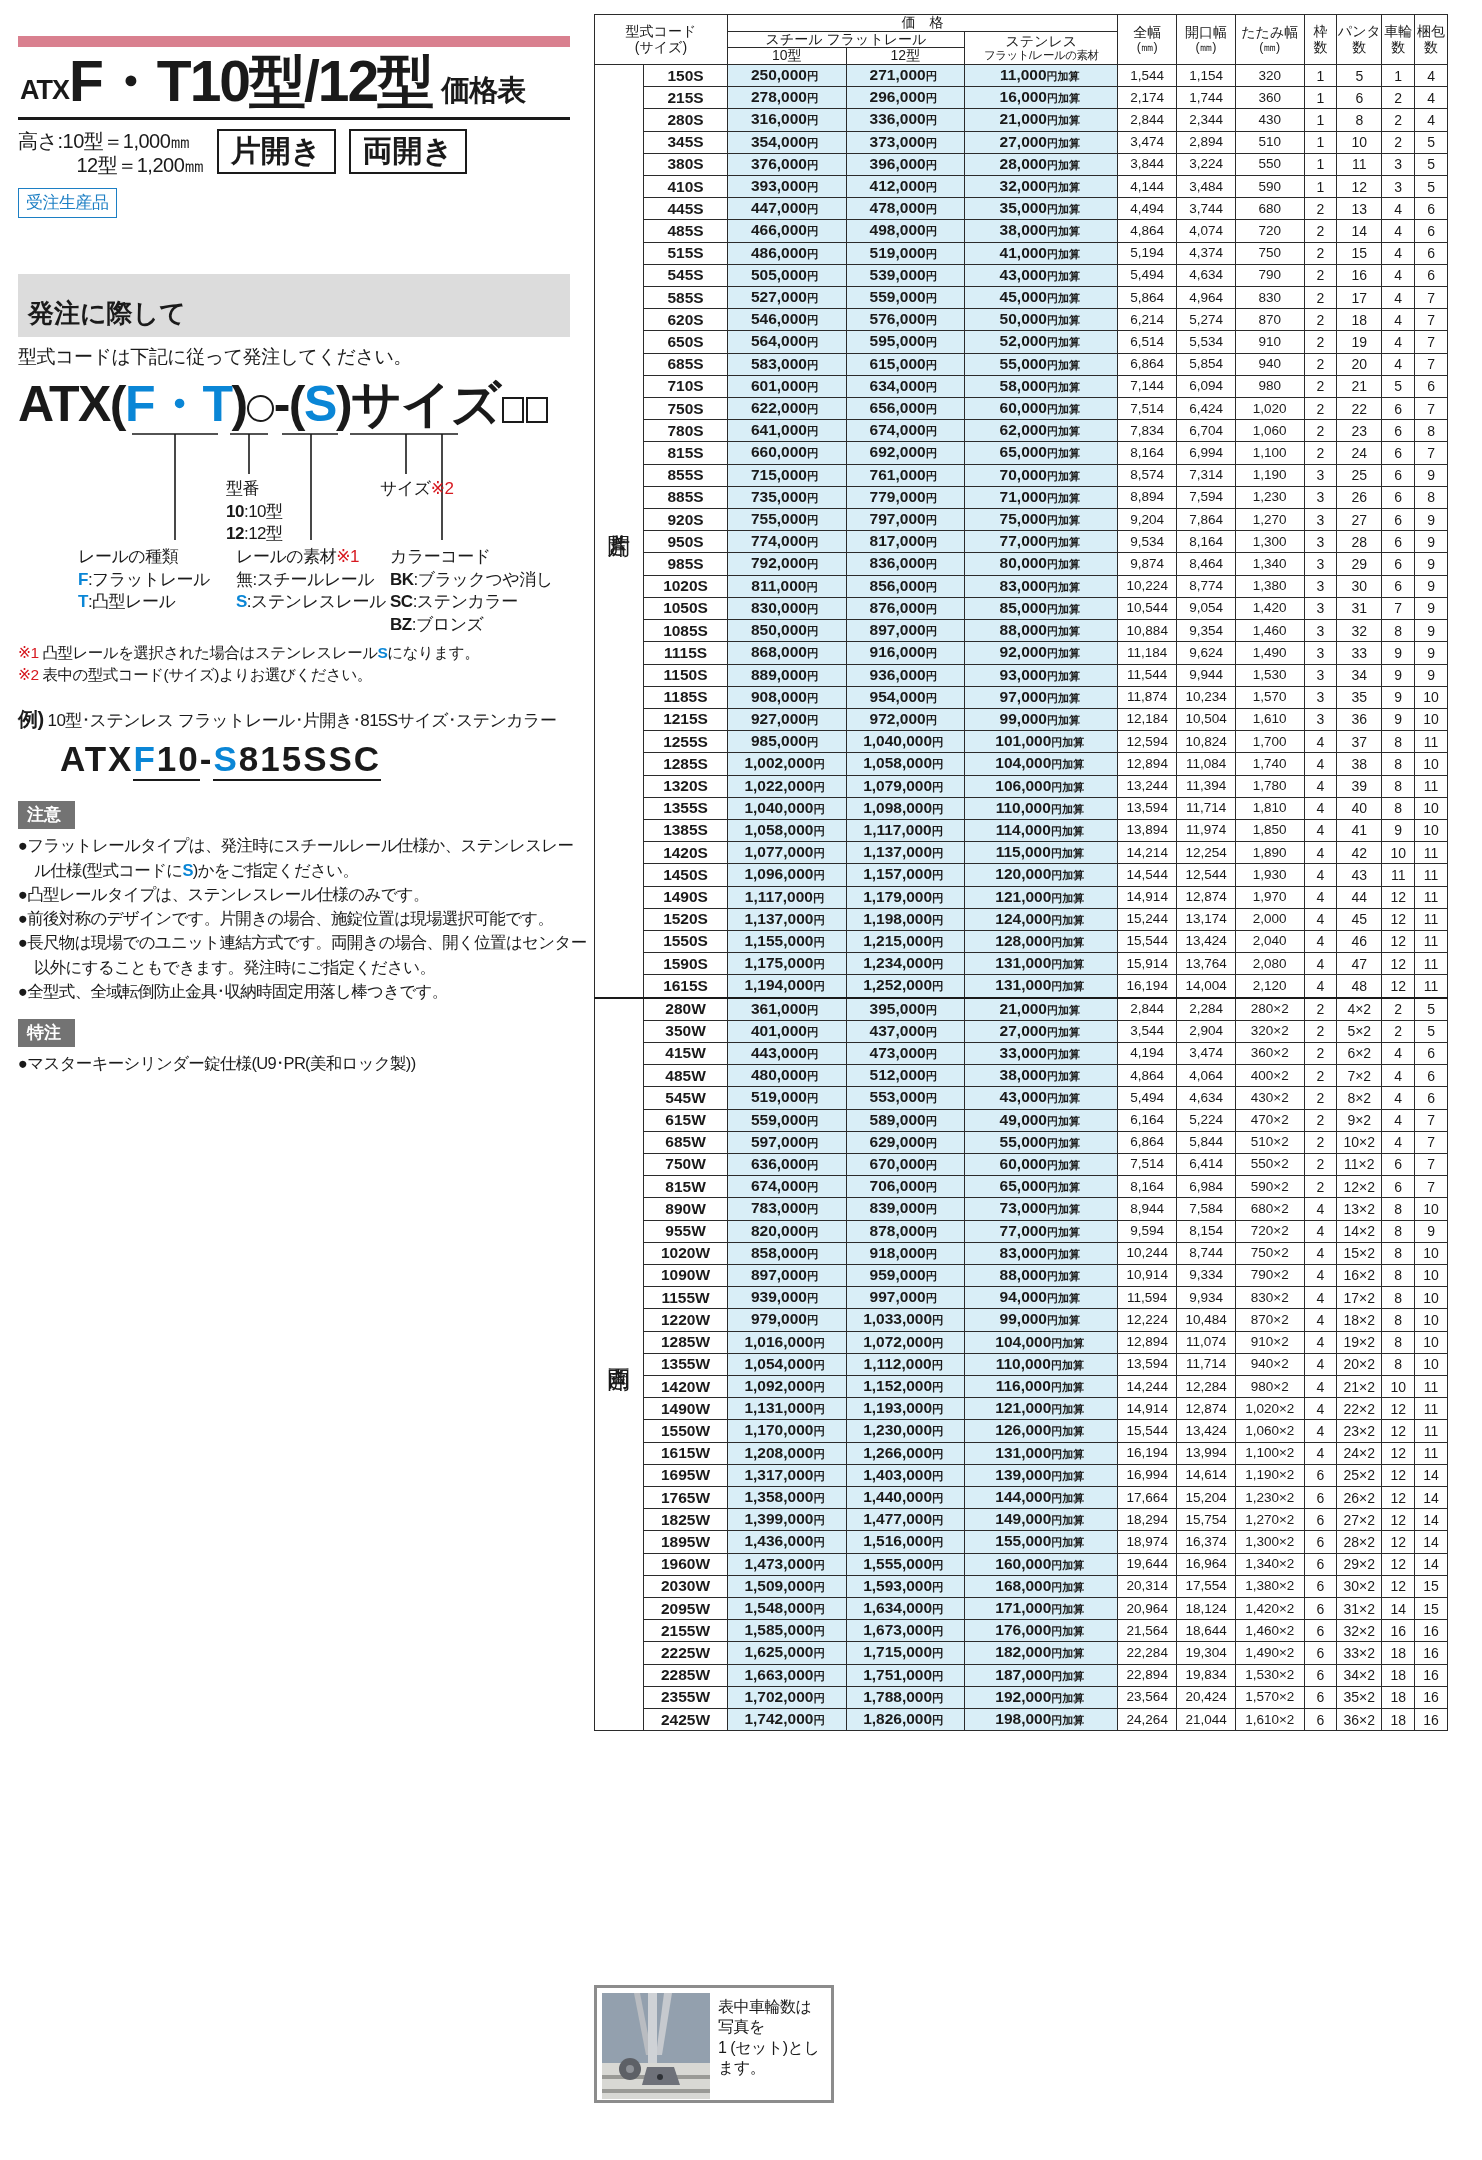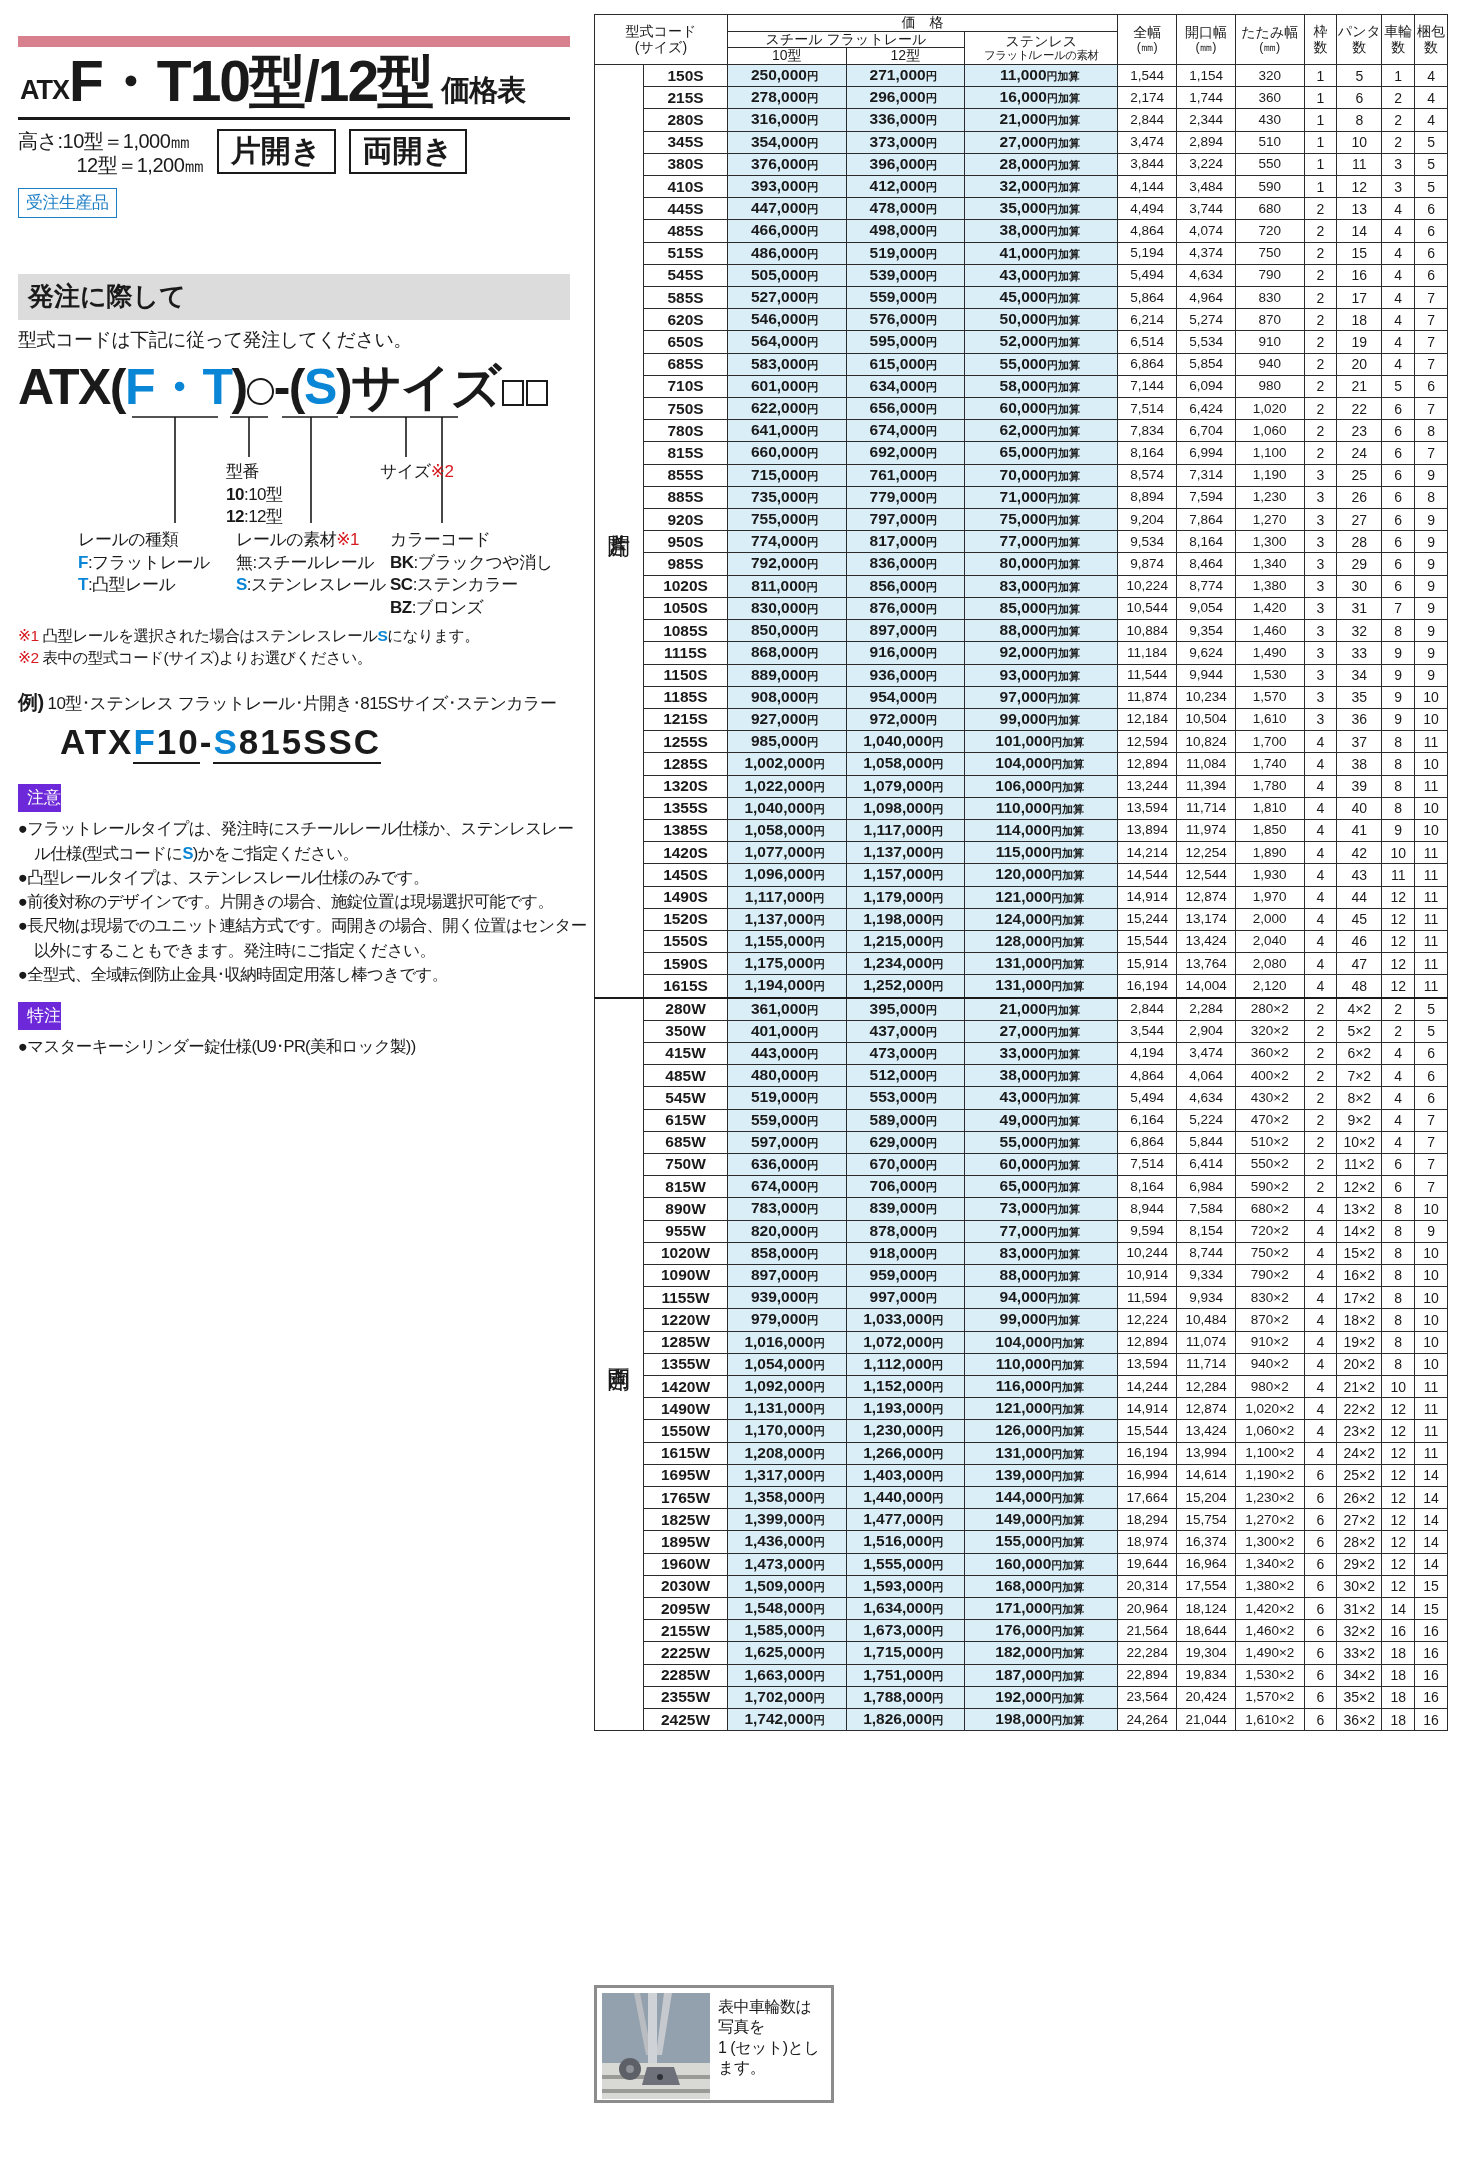--- a/index.html
+++ b/index.html
@@ -28,21 +28,21 @@
 
   .spec-row { display:flex; align-items:flex-start; margin-top:9px; }
   .heights { font-size:20px; line-height:1.22; letter-spacing:-0.5px; white-space:pre; }
   .open-box { border:2px solid #1a1a1a; font-size:30px; font-weight:700; padding:2px 12px 4px 12px; margin-left:13px; letter-spacing:0px; line-height:1.18;}
 
   .made-to-order { margin-top:10px; display:inline-block; border:1.5px solid #1c7fc4; color:#1c7fc4;
      font-size:17px; padding:2px 7px 3px 7px; letter-spacing:-0.5px;}
 
   
   .sec-bar { margin-top:56px; width:552px; background:#dcdcdc; font-size:26px; font-weight:700;
-     padding:5px 0 6px 10px; letter-spacing:0px; }
+     padding:22px 0 6px 10px; letter-spacing:0px; }
   .sec-sub { font-size:19px; margin-top:7px; letter-spacing:-0.5px; }
 
   
   .formula { margin-top:8px; font-size:50px; font-weight:700; letter-spacing:-1.5px; line-height:1.05; white-space:nowrap; }
   .cy { color:#0a86d6; }
   .sq { display:inline-block; width:22px; height:26px; border:2.5px solid #1a1a1a; vertical-align:-2px; margin-left:2px;}
   .circ { display:inline-block; width:27px; height:27px; border:2.5px solid #1a1a1a; border-radius:50%; vertical-align:-1px; }
 
   .leaderbox { position:relative; width:552px; height:210px; margin-top:0px; }
   .leaderbox svg { position:absolute; left:0; top:0; }
@@ -52,22 +52,22 @@
   .lbl .cy { color:#0a86d6; font-weight:700; }
 
   .notes-small { margin-top:2px; font-size:15.5px; line-height:1.42; letter-spacing:-0.5px; }
   .notes-small .red { color:#d71920; }
 
   .example { margin-top:20px; font-size:17px; letter-spacing:-0.6px; }
   .example .ex-b { font-size:20px; font-weight:700; }
   .ex-code { margin-top:6px; margin-left:42px; font-size:35px; font-weight:700; letter-spacing:2px; white-space:nowrap;}
   .ex-code .u { border-bottom:2.5px solid #1a1a1a; padding-bottom:1px; }
 
-  .tag { display:inline-block; background:#6d28d9; color:#fff; font-size:17px; font-weight:400;
-     padding:2px 0 3px 9px; letter-spacing:0px; }
+  .tag { display:inline-block; background:#737373; color:#fff; font-size:17px; font-weight:700;
+     padding:2px 14px 3px 9px; letter-spacing:0px; }
   .bullets { margin-top:4px; font-size:16.5px; line-height:1.47; letter-spacing:-0.7px; }
   .bullets div { text-indent:-16px; padding-left:16px; }
   .bullets .cy { color:#0a86d6; font-weight:700; }
 
   
   .right { position:absolute; left:594px; top:14px; width:874px; }
   table.price { border-collapse:collapse; width:854px; font-size:13px; }
   table.price td, table.price th { border:1px solid #2b2b2b; text-align:center; padding:0; }
   .hdr td { font-weight:400; font-size:14px; line-height:1.12; padding:2px 1px; background:#fff;}
   .hdr .small { font-size:12.5px; }

